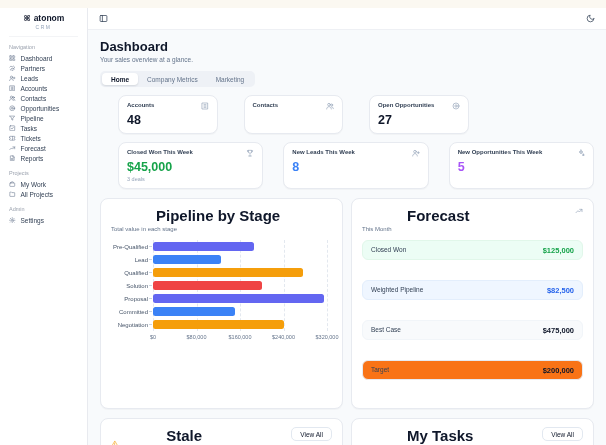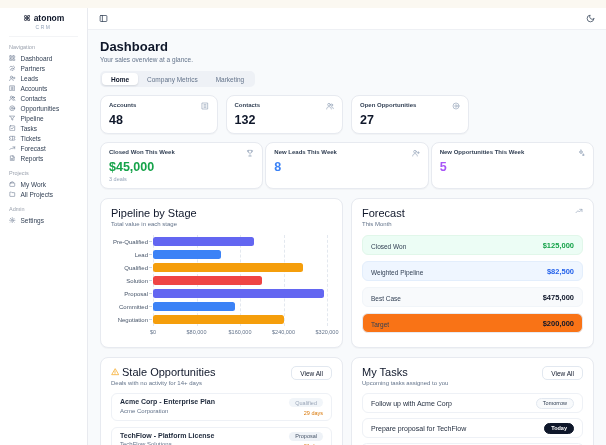--- a/index.html
+++ b/index.html
@@ -29,51 +29,51 @@
 
   .page-title { font-size:13px; font-weight:bold; color:#0f172a; }
   .page-subtitle { font-size:6.5px; color:#64748b; margin-top:2px; }
 
   .tabs { display:inline-flex; background:#eef1f6; border-radius:5px; padding:2px; margin-top:8px; }
   .tab { font-size:6.5px; color:#64748b; padding:2.5px 9px; border-radius:4px; cursor:pointer; white-space:nowrap; }
   .tab.active { background:#ffffff; color:#0f172a; font-weight:bold; box-shadow:0 1px 2px rgba(15,23,42,.12); }
 
   .cards4 { display:grid; grid-template-columns:repeat(4,1fr); gap:8px; margin-top:8px; }
   .cards3 { display:grid; grid-template-columns:repeat(3,1fr); gap:2px; margin-top:8px; }
-  .card { background:#fff; border:1px solid #e7eaf0; border-radius:8px; padding:6px 8px; box-shadow:0 1px 1px rgba(15,23,42,.03); }
+  .card { background:#fff; border:1px solid #e7eaf0; border-radius:8px; padding:6px 8px; box-shadow:0 1px 1px rgba(15,23,42,.03);margin-left:18px; }
   .card-head { display:flex; align-items:flex-start; justify-content:space-between; }
   .card-label { font-size:6px; font-weight:bold; color:#334155; }
   .cico { width:8px; height:8px; color:#94a3b8; flex-shrink:0; }
   .card-value { font-size:12.5px; font-weight:bold; color:#0f172a; margin-top:3px; }
   .card-sub { font-size:5.5px; color:#94a3b8; margin-top:2px; min-height:6px; }
   .cards3 .card { min-height:42px; }
 
   .mid-grid, .bot-grid { display:grid; grid-template-columns:1fr 1fr; gap:8px; margin-top:9px; }
   .panel { background:#fff; border:1px solid #e7eaf0; border-radius:8px; padding:8px 10px; box-shadow:0 1px 1px rgba(15,23,42,.03); }
-  .panel-title { font-size:11px; font-weight:normal; color:#0f172a; }
+  .panel-title { font-size:15px; font-weight:bold; color:#0f172a;margin-left:45px; }
   .panel-sub { font-size:6px; color:#64748b; margin-top:2px; }
   .panel-head { display:flex; justify-content:space-between; align-items:flex-start; }
   .pico { width:8px; height:8px; color:#94a3b8; }
   .warn-ico { width:8px; height:8px; color:#f59e0b; display:inline-flex; margin-right:3px; }
   .title-row { display:flex; align-items:center; }
 
   
   .chart { position:relative; margin-top:8px; padding-left:42px; padding-right:5px; }
   .gridlayer { position:absolute; left:42px; right:5px; top:0; bottom:11px; }
   .gline { position:absolute; top:0; bottom:0; border-left:1px dashed #e3e8ef; }
   .crow { position:relative; height:13px; display:flex; align-items:center; }
   .crow::before { content:''; position:absolute; left:-4px; width:3px; height:1px; background:#cbd5e1; }
   .clabel { position:absolute; right:100%; margin-right:5px; width:40px; text-align:right; font-size:6px; color:#475569; white-space:nowrap; }
   .cbar { height:9.5px; border-radius:2.5px; }
   .axis { position:relative; height:11px; }
   .gtick { position:absolute; top:3px; transform:translateX(-50%); font-size:5.5px; color:#64748b; white-space:nowrap; }
 
   
   .f-rows { margin-top:8px; }
-  .f-row { display:flex; justify-content:space-between; align-items:flex-end; padding:4.5px 8px; border-radius:6px; margin-bottom:6px; border:1px solid transparent;gap:47px; }
+  .f-row { display:flex; justify-content:space-between; align-items:flex-start; padding:4.5px 8px; border-radius:6px; margin-bottom:20px; border:1px solid transparent;gap:47px; }
   .f-label { font-size:6.5px; color:#334155; }
   .f-value { font-size:7.5px; font-weight:bold; color:#0f172a; }
   .f-green { background:#ecfdf5; border-color:#e1f7ea; } .f-green .f-value { color:#16a34a; }
   .f-blue  { background:#eff6ff; border-color:#e3eefc; } .f-blue .f-value { color:#2563eb; }
   .f-gray  { background:#f8fafc; border-color:#f1f5f9; }
   .f-white { background:#f97316; border-color:#e7eaf0; }
 
   
   .view-all { font-size:6.5px; color:#0f172a; background:#fff; border:1px solid #e2e8f0; border-radius:5px; padding:2.5px 8px; cursor:pointer; white-space:nowrap; }
   .list { margin-top:7px; }
@@ -291,21 +291,20 @@
             <span class="card-label">Contacts</span>
             <span class="cico">
                 <svg viewBox="0 0 24 24" fill="none" stroke="currentColor" stroke-width="2" stroke-linecap="round" stroke-linejoin="round">
                   <circle cx="9" cy="8" r="4"></circle>
                   <path d="M2 21c0-3.9 3.1-7 7-7s7 3.1 7 7"></path>
                   <circle cx="17" cy="9" r="3"></circle>
                   <path d="M22 20c0-3-2-5.3-5-5.4"></path>
                 </svg>
               </span>
           </div>
-          <div class="card-value">132</div>
         </div>
         <div class="card">
           <div class="card-head">
             <span class="card-label">Open Opportunities</span>
             <span class="cico">
                 <svg viewBox="0 0 24 24" fill="none" stroke="currentColor" stroke-width="2" stroke-linecap="round" stroke-linejoin="round">
                   <circle cx="12" cy="12" r="9"></circle>
                   <circle cx="12" cy="12" r="3.5"></circle>
                 </svg>
               </span>

